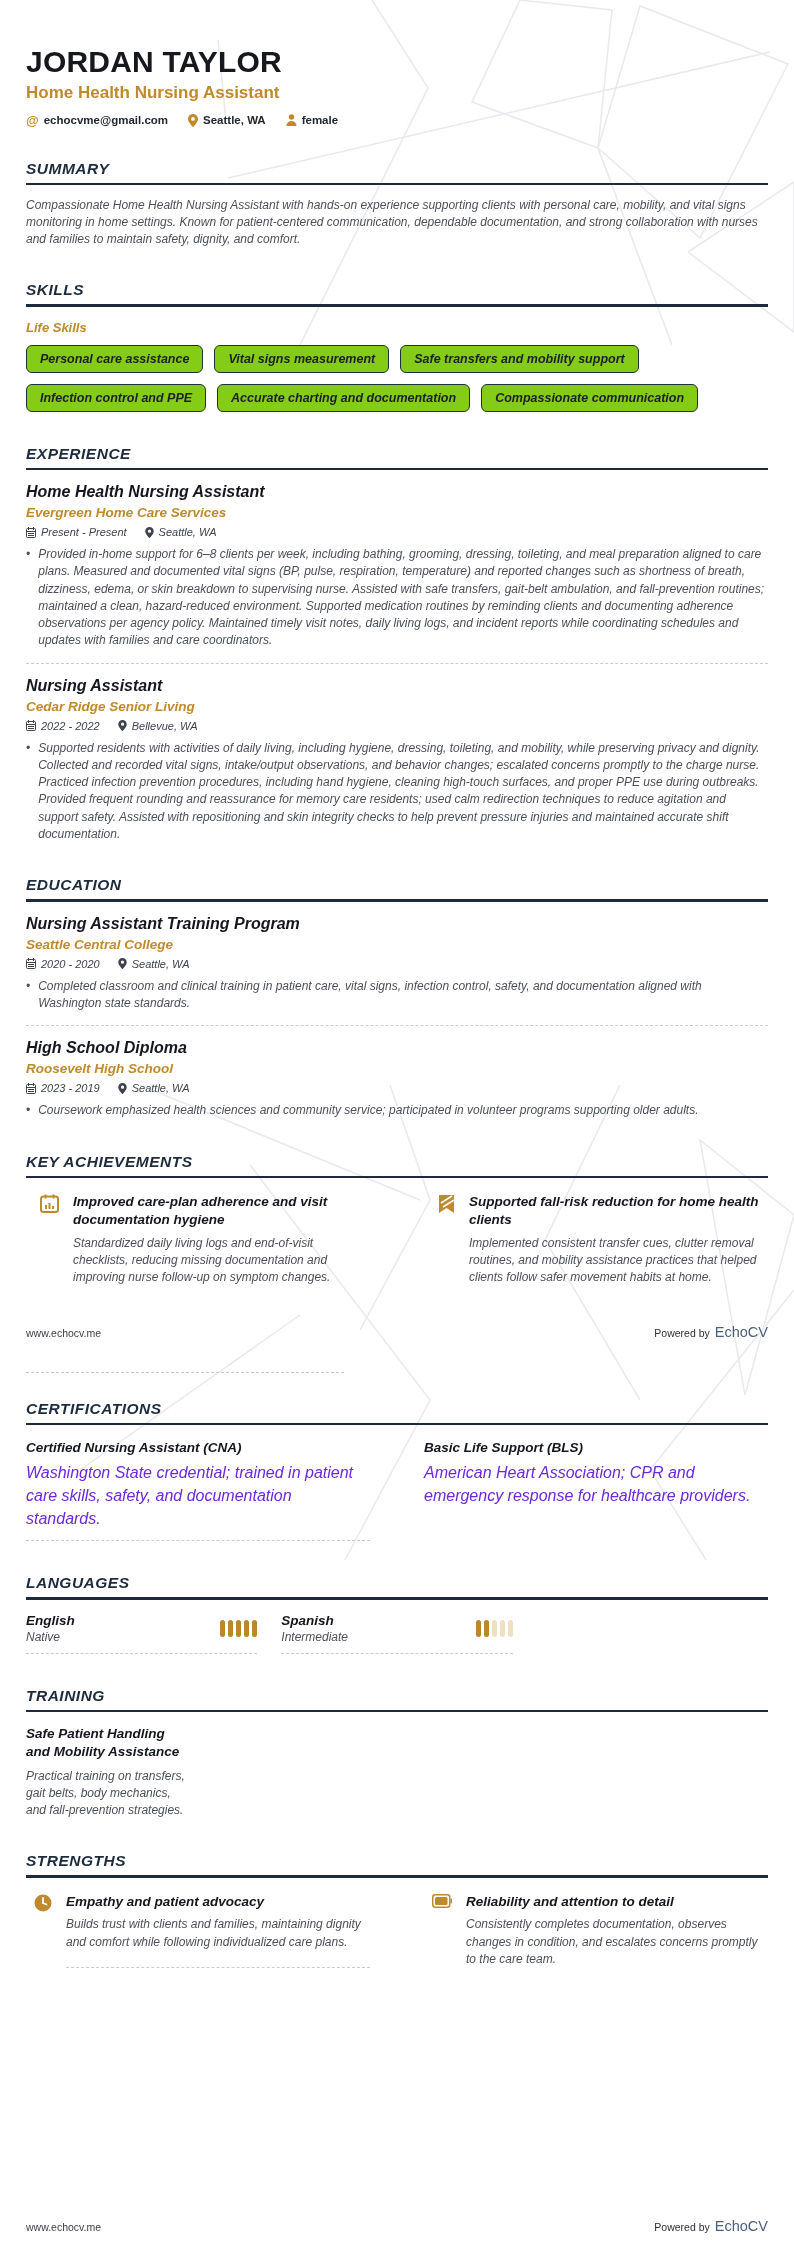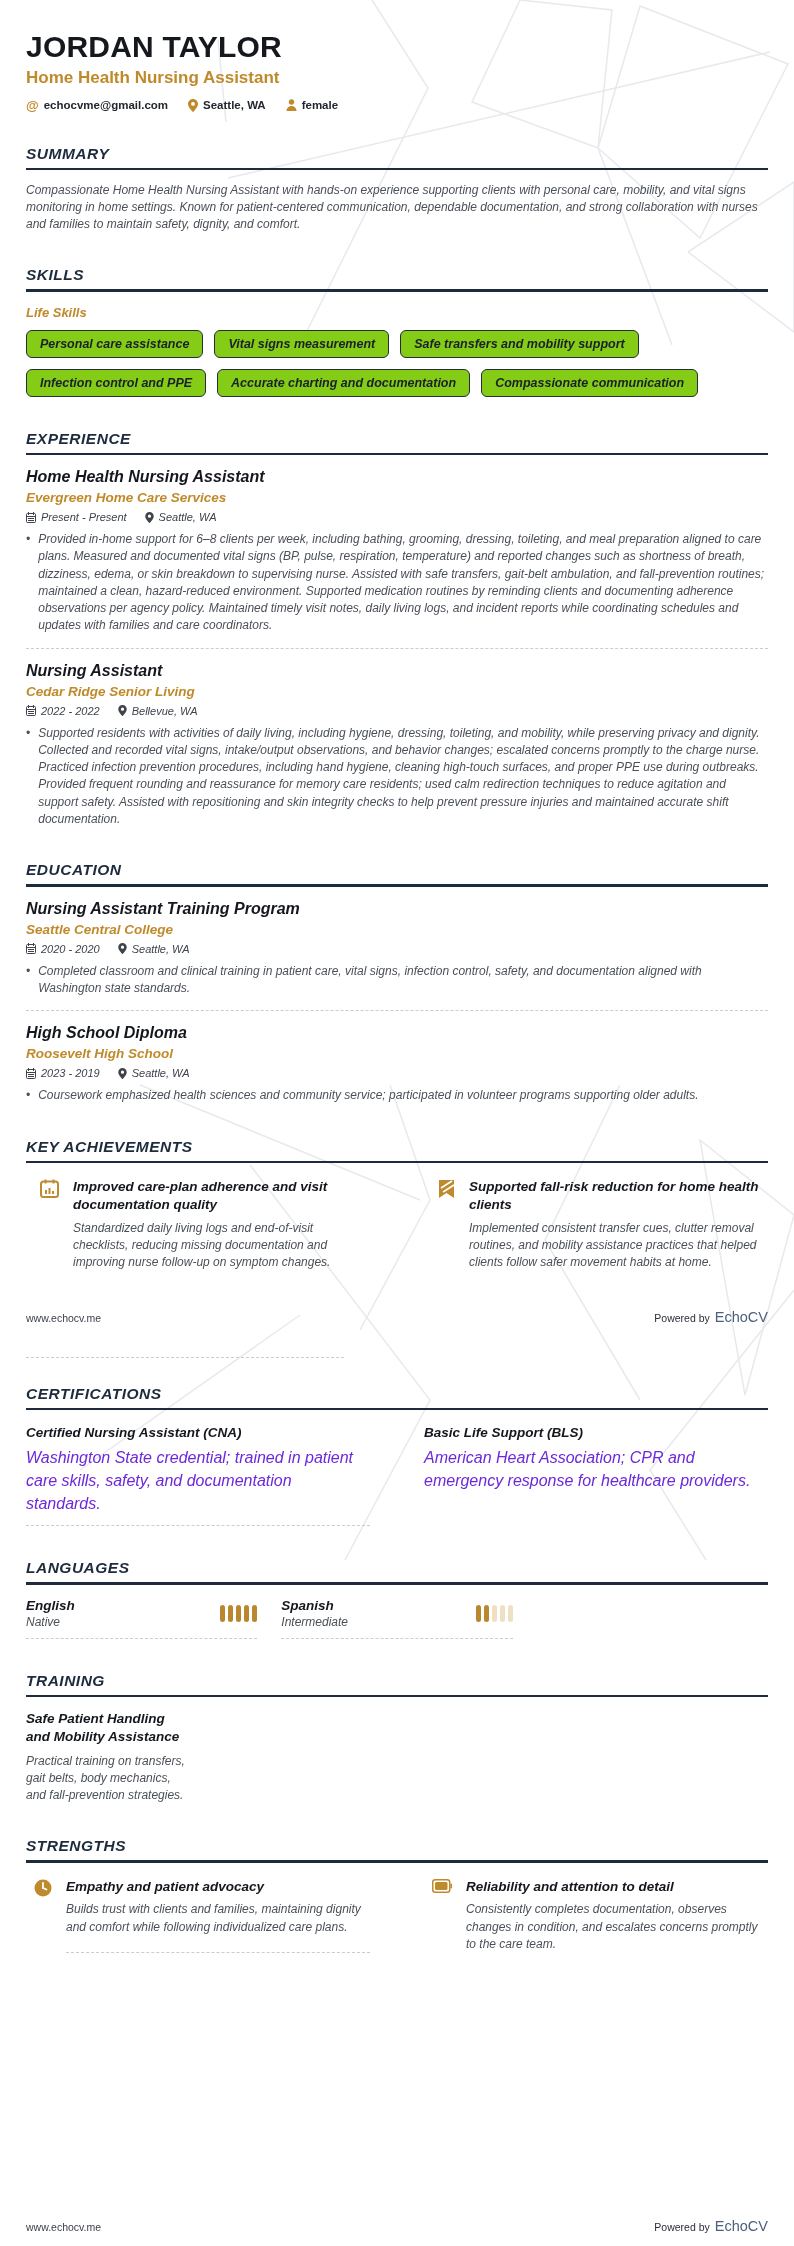--- a/index.html
+++ b/index.html
@@ -1,19 +1,19 @@
 <!DOCTYPE html>
 <html><head>
 <meta charset="utf-8">
 <style>
   html,body{margin:0;padding:0;background:#ffffff;}
   body{font-family:"Liberation Sans",sans-serif;color:#20242c;}
   .page{position:relative;width:794px;height:2246px;margin:0 auto;background:#fff;overflow:hidden;}
   .bg-pattern{position:absolute;inset:0;z-index:0;}
-  .content{position:relative;z-index:1;padding:31px 26px 0;}
+  .content{position:relative;z-index:1;padding:46px 26px 0;}
 
   
   .name{font-size:30px;font-weight:bold;letter-spacing:.2px;color:#15181d;margin:0;line-height:1.05;}
   .job-title{font-size:17px;font-weight:bold;color:#c08a2b;margin-top:5px;}
   .contact-row{display:flex;gap:20px;margin-top:11px;align-items:center;font-size:11.5px;font-weight:bold;color:#22262e;}
   .contact-item{display:flex;align-items:center;gap:5px;}
   .at-glyph{color:#c08a2b;font-weight:bold;font-size:13px;line-height:1;}
 
   
   .section{margin-top:33px;font-style:italic;}
@@ -282,21 +282,21 @@
         <div class="ach-item">
           <svg class="ach-icon" width="19" height="19" viewBox="0 0 19 19">
               <rect x="1" y="2.5" width="17" height="15.5" rx="2.5" fill="none" stroke="#bf8a2e" stroke-width="2"></rect>
               <line x1="5.5" y1="0.5" x2="5.5" y2="4.5" stroke="#bf8a2e" stroke-width="2"></line>
               <line x1="13.5" y1="0.5" x2="13.5" y2="4.5" stroke="#bf8a2e" stroke-width="2"></line>
               <rect x="5" y="11" width="2" height="4" fill="#bf8a2e"></rect>
               <rect x="8.5" y="9" width="2" height="6" fill="#bf8a2e"></rect>
               <rect x="12" y="12" width="2" height="3" fill="#bf8a2e"></rect>
             </svg>
           <div class="ach-body">
-            <div class="ach-title">Improved care-plan adherence and visit documentation quality</div>
+            <div class="ach-title">Improved care-plan adherence and visit documentation hygiene</div>
             <div class="ach-desc">Standardized daily living logs and end-of-visit checklists, reducing missing documentation and improving nurse follow-up on symptom changes.</div>
           </div>
         </div>
         <div class="ach-item">
           <svg class="ach-icon" width="17" height="20" viewBox="0 0 17 20">
               <path d="M1 1h15v18l-7.5-5L1 19z" fill="#bf8a2e"></path>
               <line x1="3" y1="9" x2="14" y2="2" stroke="#ffffff" stroke-width="1.6"></line>
               <line x1="5" y1="13" x2="16" y2="6" stroke="#ffffff" stroke-width="1.6"></line>
             </svg>
           <div class="ach-body">

